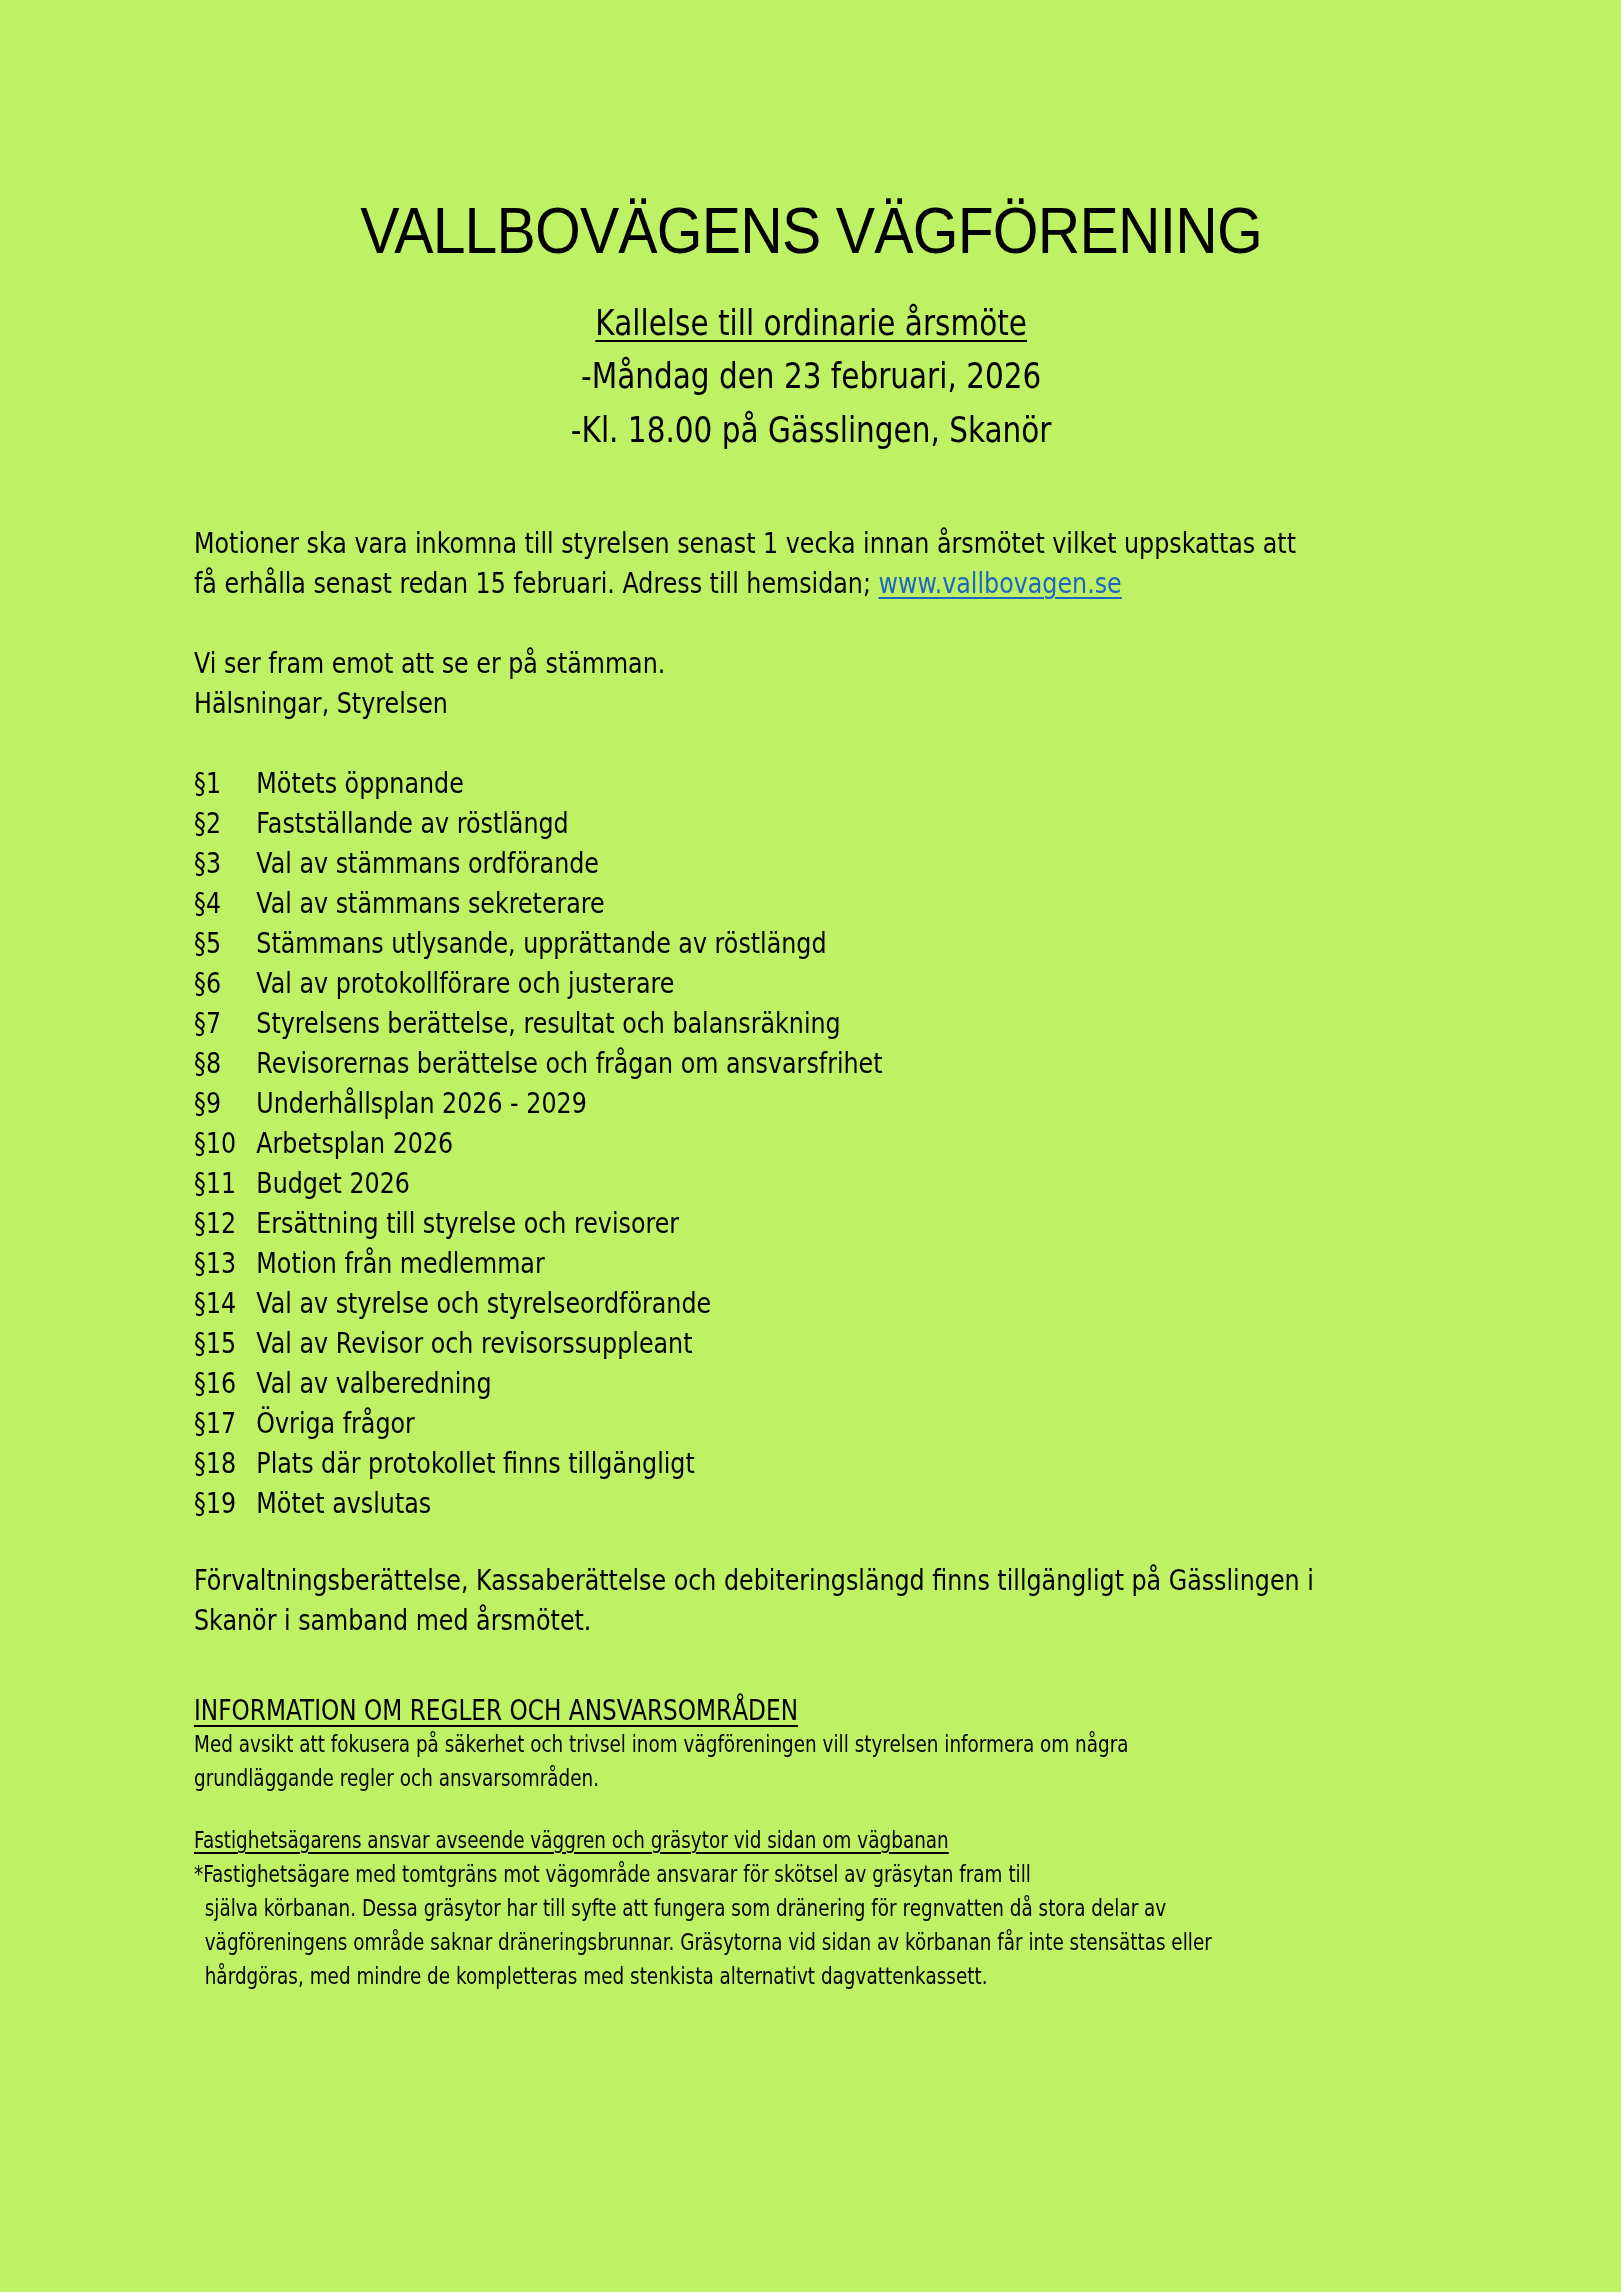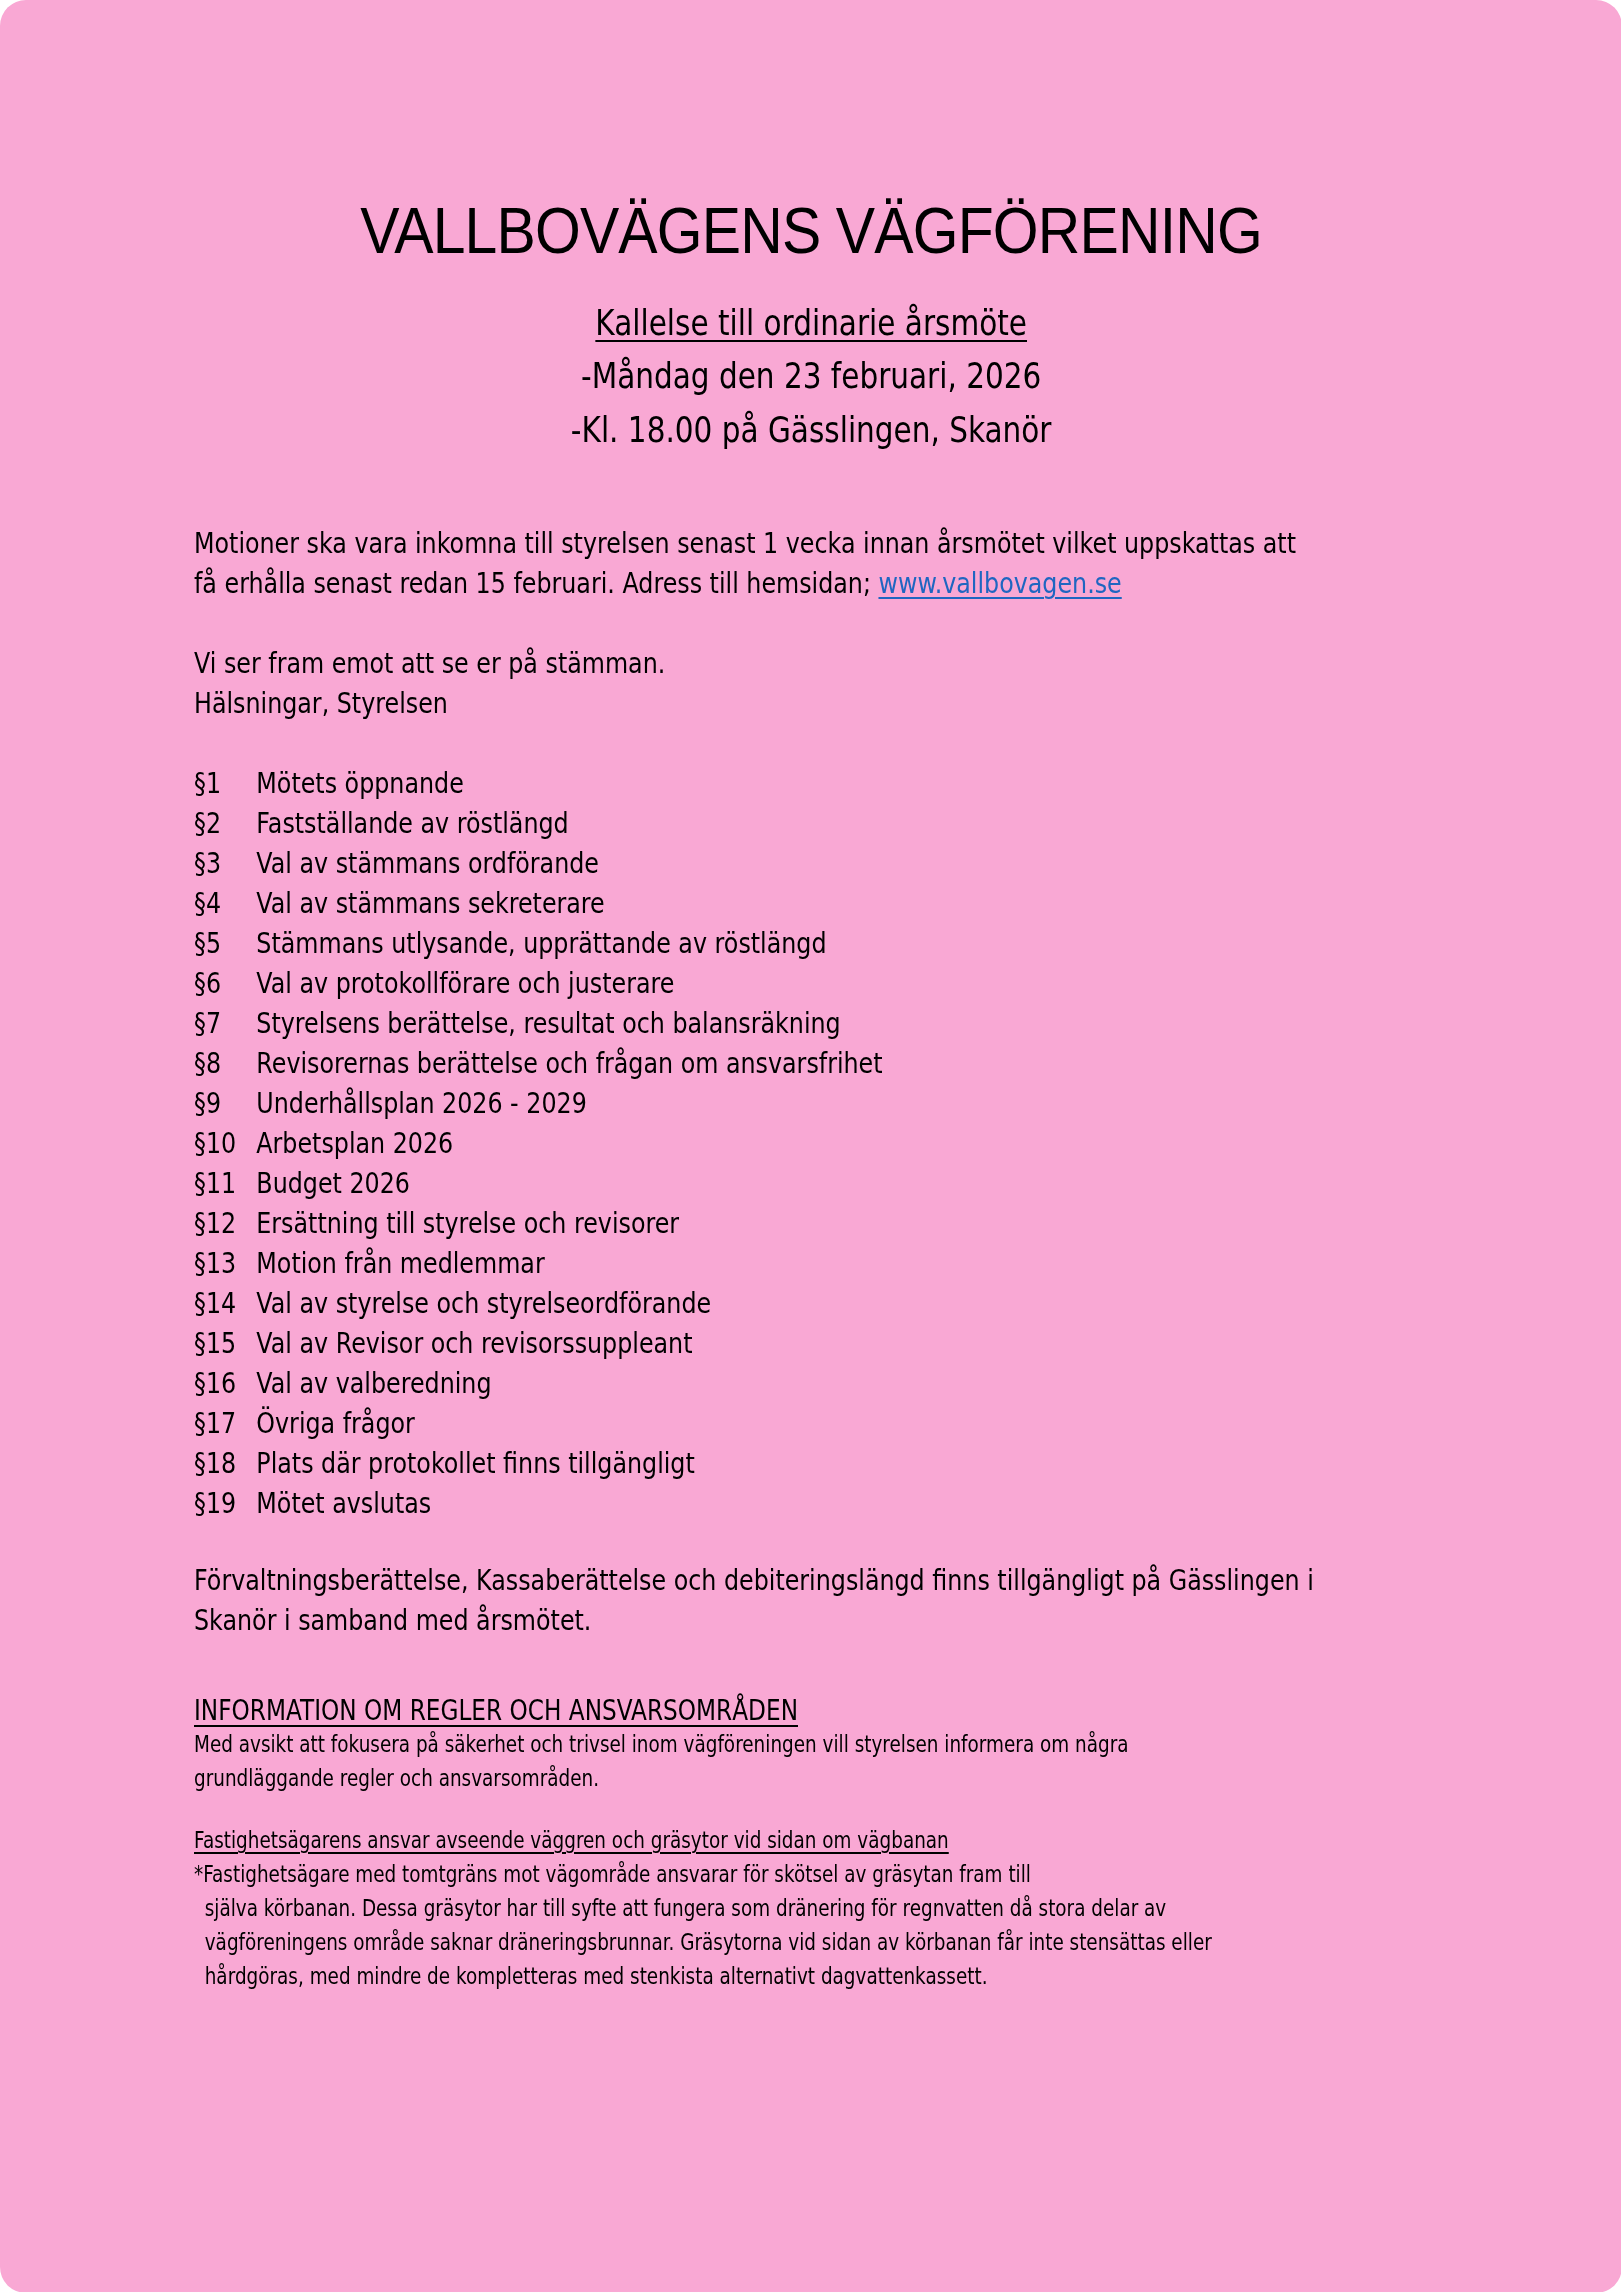--- a/index.html
+++ b/index.html
@@ -12,22 +12,21 @@
       height: 2293px;
       position: relative;
       overflow: hidden;
       color: #000000;
       font-family: "Liberation Sans", sans-serif;
     }
     .page {
       position: absolute;
       left: 0; top: 0;
       width: 1622px; height: 2293px;
-      background: #f9a8d4;
-      border-radius: 26px;
+      background: #bef264;
     }
     .title {
       position: absolute;
       left: 0; right: 0;
       top: 195px;
       text-align: center;
       font-family: "Liberation Sans", sans-serif;
       font-size: 64px;
       letter-spacing: -0.9px;
       line-height: 72px;

